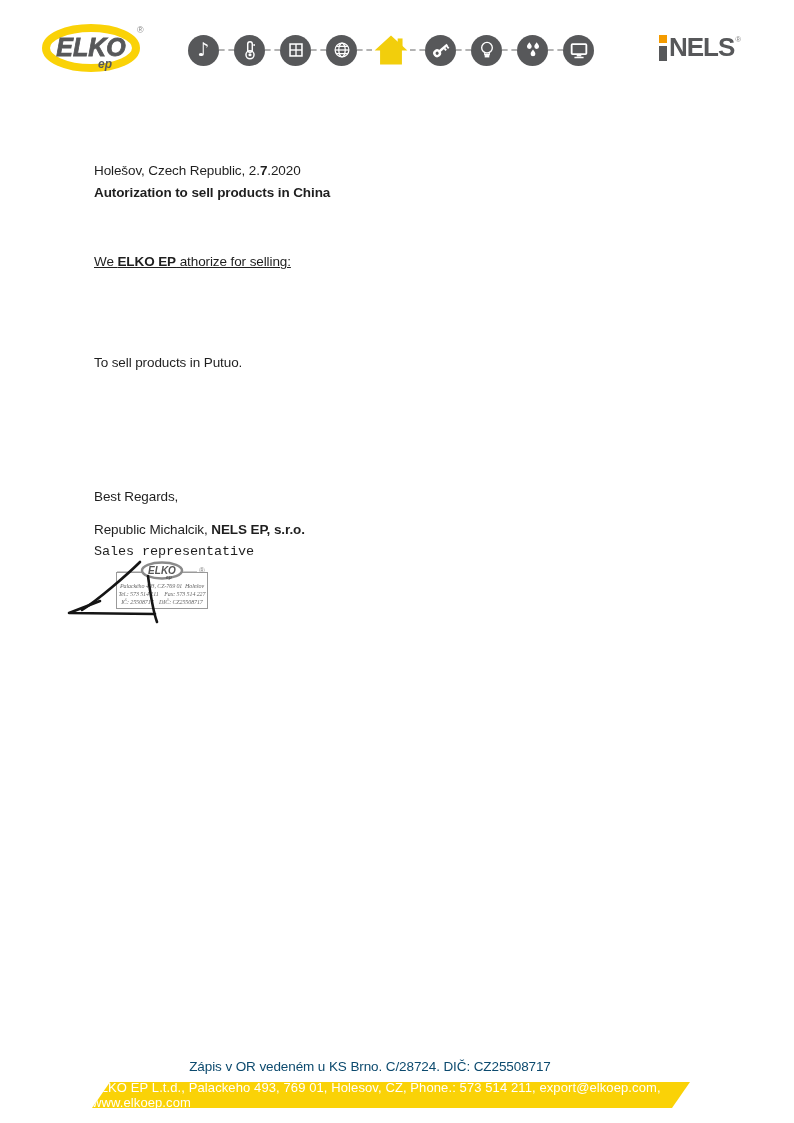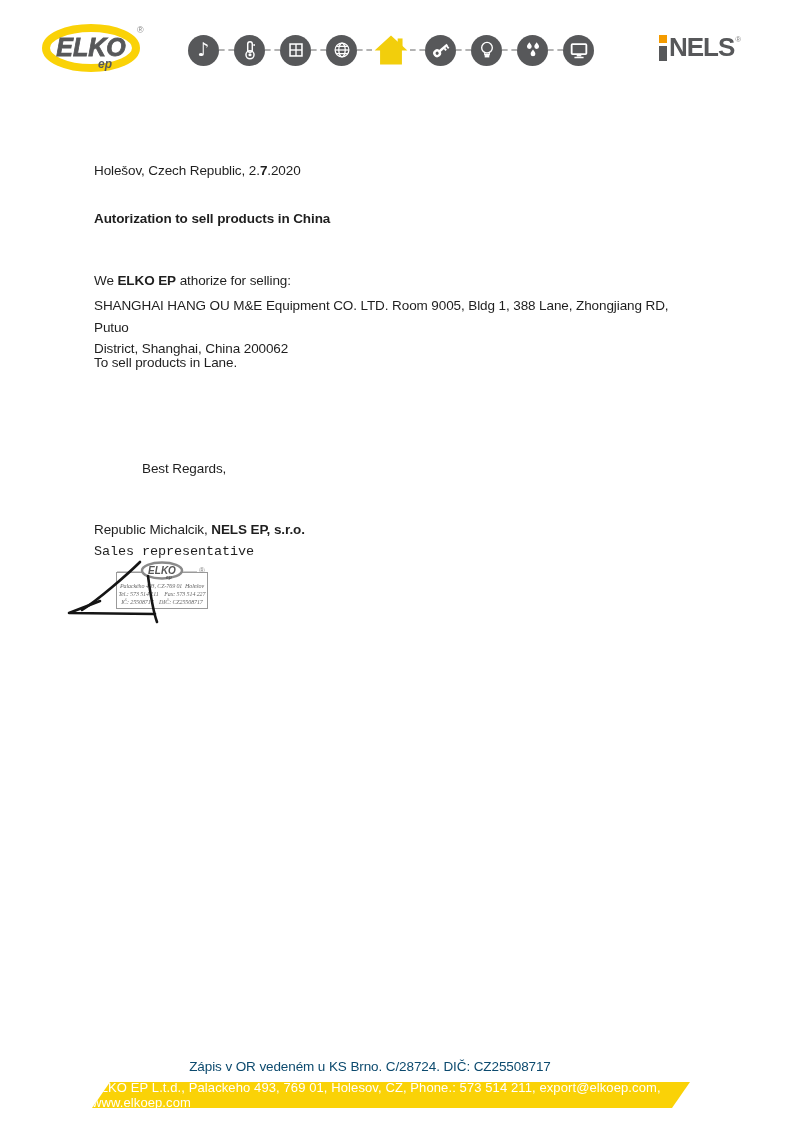--- a/index.html
+++ b/index.html
@@ -135,30 +135,29 @@
     <span class="inels-i">
         <i class="dot"></i>
         <i class="bar"></i>
       </span>
     <span class="inels-text">NELS</span>
     <span class="inels-reg">®</span>
   </div>
 
   <div class="para" style="top:160px;"><span>Holešov, Czech Republic, 2.</span><b>7</b><span>.2020</span></div>
 
-  <div class="para" style="top:208px;font-weight:bold;">Autorization to sell products in China</div>
+  <div class="para" style="top:182px;font-weight:bold;">Autorization to sell products in China</div>
 
 
-  <div class="para" style="top:270px;"><span>We </span><b>ELKO EP</b><span> athorize for selling:</span></div>
+  <div class="para" style="top:251px;text-decoration:underline;"><span>We </span><b>ELKO EP</b><span> athorize for selling:</span></div>
 
-  <div class="para" style="top:295px;"><span>SHANGHAI HANG OU M&amp;E Equipment CO. LTD. Room 9005, Bldg 1, 388 Lane, Zhongjiang RD, Putuo</span><br><span>District, Shanghai, China 200062</span></div>
 
-  <div class="para" style="top:352px;">To sell products in Lane.</div>
+  <div class="para" style="top:352px;">To sell products in Putuo.</div>
 
-  <div class="para" style="top:458px;margin-left:48px;">Best Regards,</div>
+  <div class="para" style="top:486px;">Best Regards,</div>
 
   <div class="para" style="top:519px;"><span>Republic Michalcik, </span><b>NELS EP, s.r.o.</b></div>
 
   <div class="para" style="top:541px;font-family:Liberation Mono, monospace;">Sales representative</div>
 
   <div class="stamp">
     <svg class="stamp-logo" width="92" height="19" viewBox="0 0 92 19">
       <line x1="1" y1="11" x2="26" y2="11" stroke="#9a9a9a" stroke-width="1"></line>
       <line x1="66" y1="11" x2="81" y2="11" stroke="#9a9a9a" stroke-width="1"></line>
       <ellipse cx="46" cy="9.5" rx="20" ry="8" fill="#ffffff" stroke="#8a8a8a" stroke-width="2.5"></ellipse>

